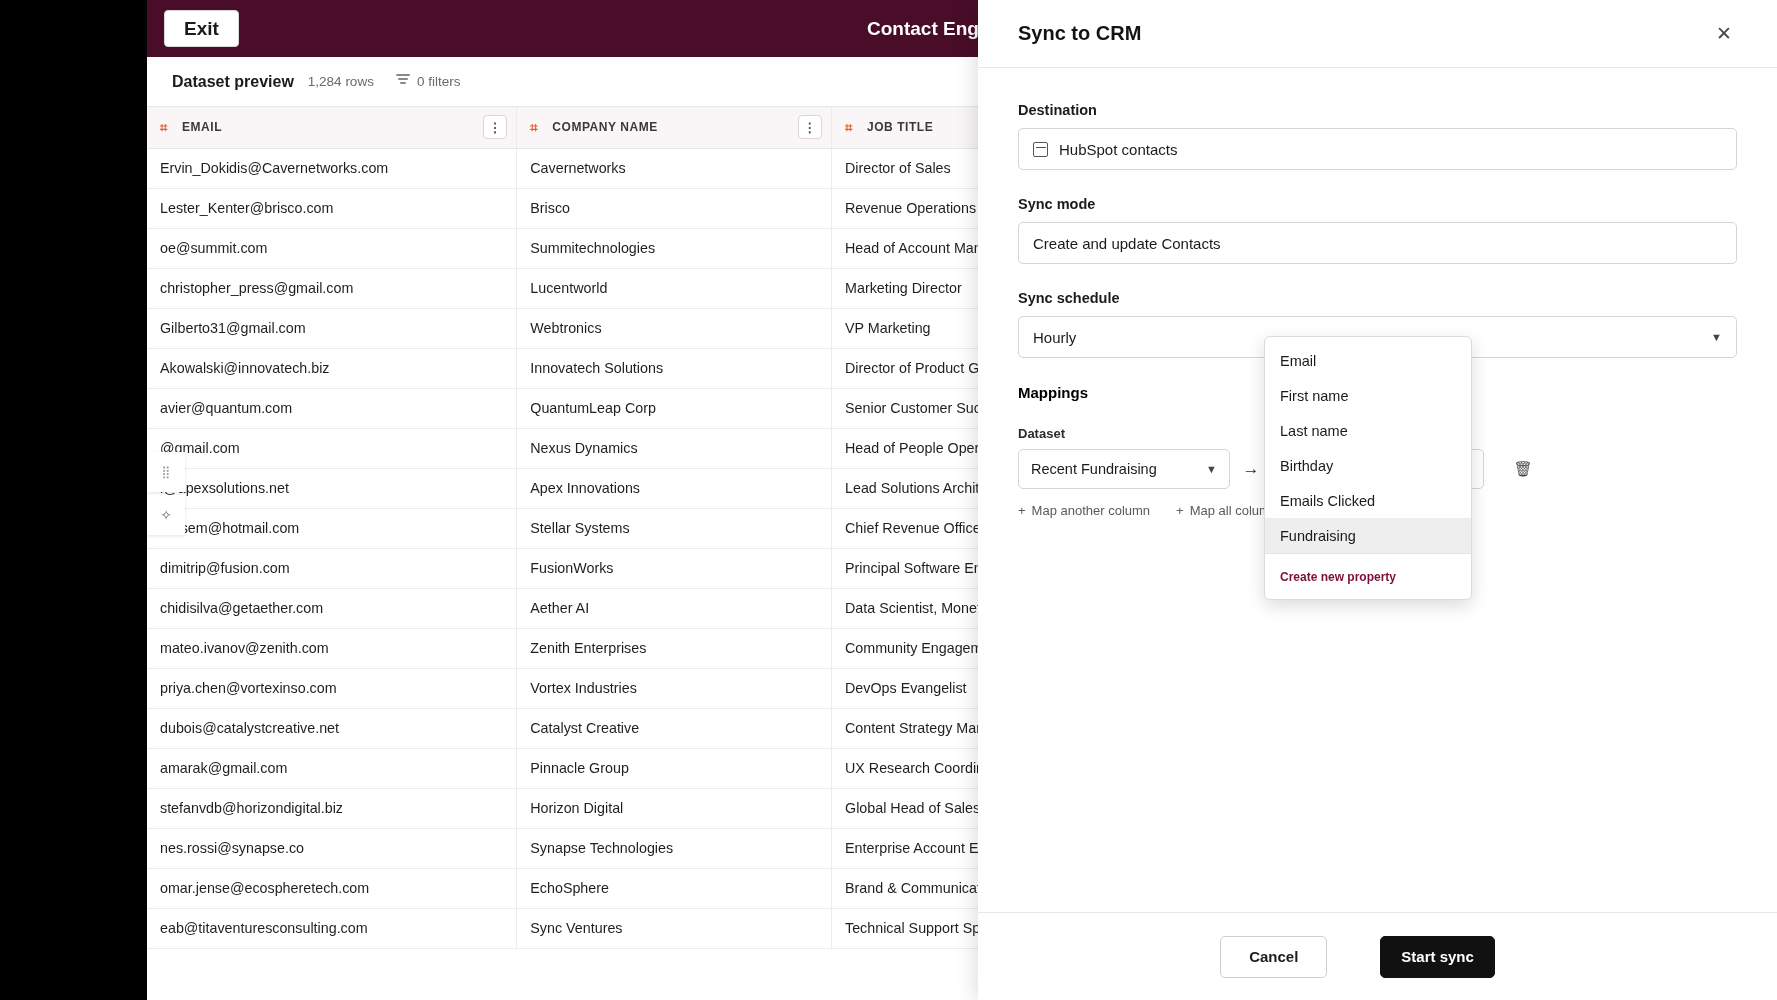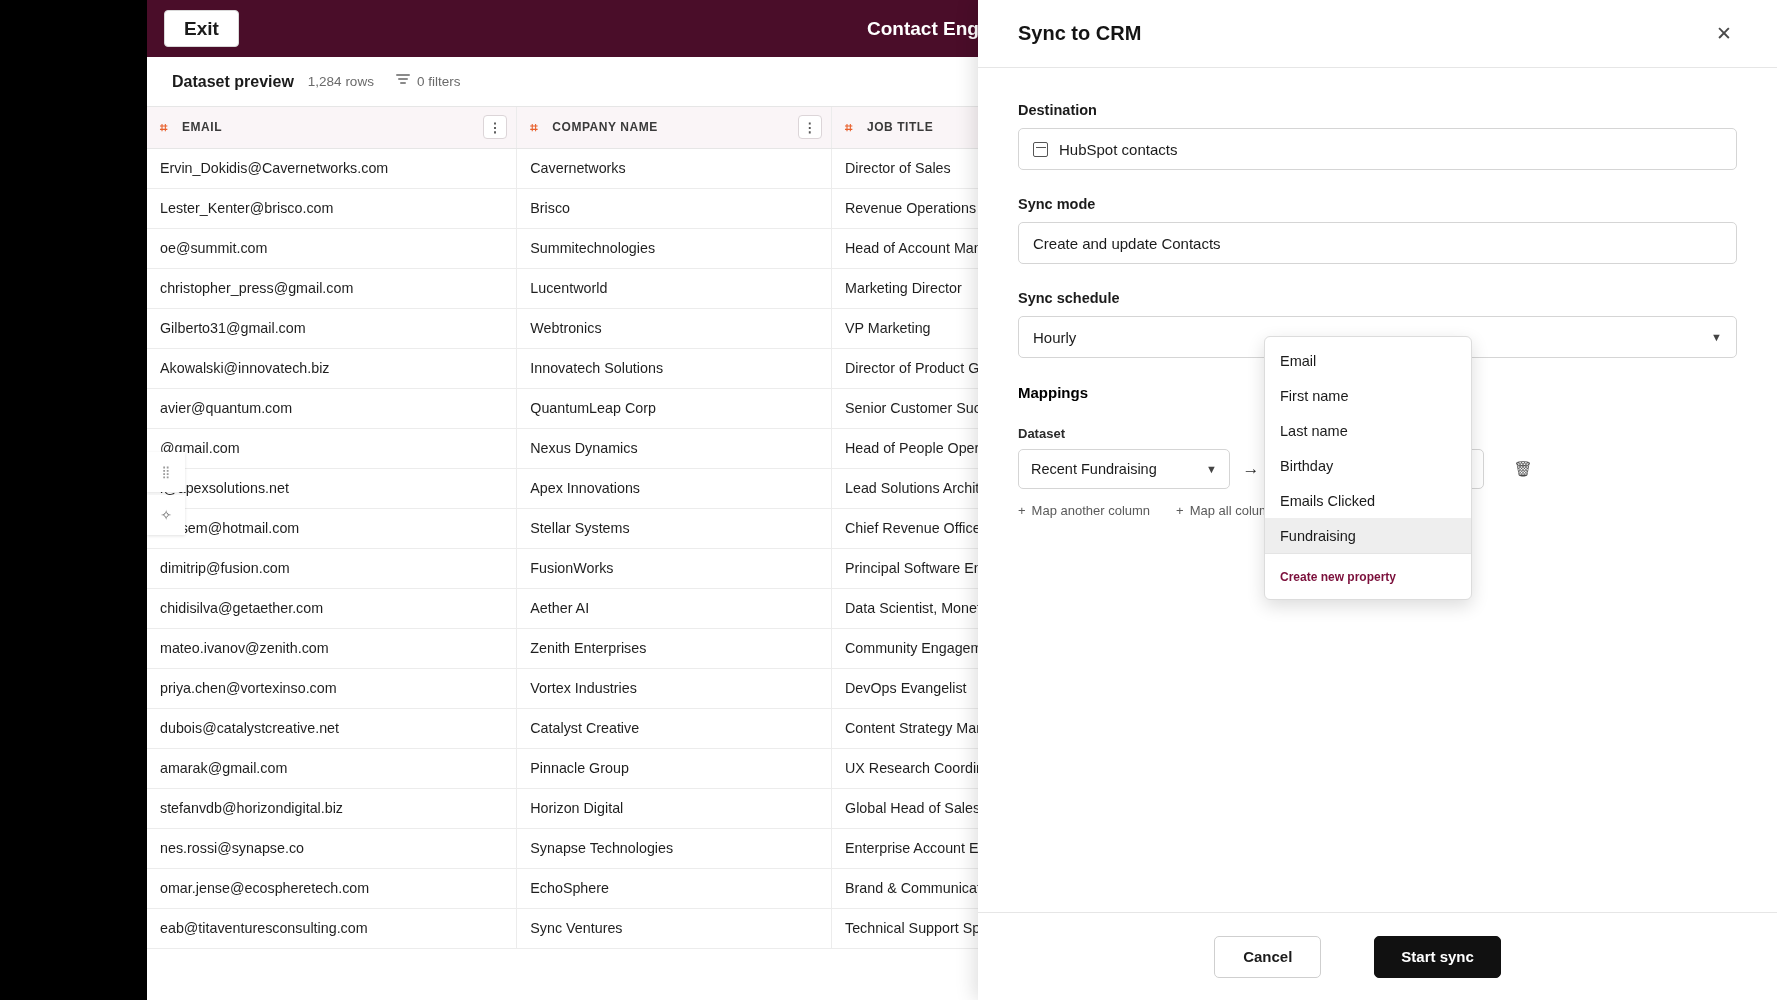--- a/index.html
+++ b/index.html
@@ -303,21 +303,21 @@
   .btn {
     height: 42px; border-radius: 5px; font-size: 15px; font-weight: bold;
     cursor: pointer; font-family: "Liberation Sans", sans-serif;
   }
   .btn-cancel {
     background: #ffffff; border: 1px solid #cfcfcf; color: #1b1b1b;
     padding: 0 28px;
   }
   .btn-primary {
     background: #111111; border: 1px solid #111111; color: #ffffff;
-    padding: 0 26px;
+    padding: 0 20px;
     margin-left: 39px;
   }
 </style>
 </head>
 <body>
 
 <div class="screen">
 
   <div class="gutter"></div>
   <div class="bottom-strip"></div>

